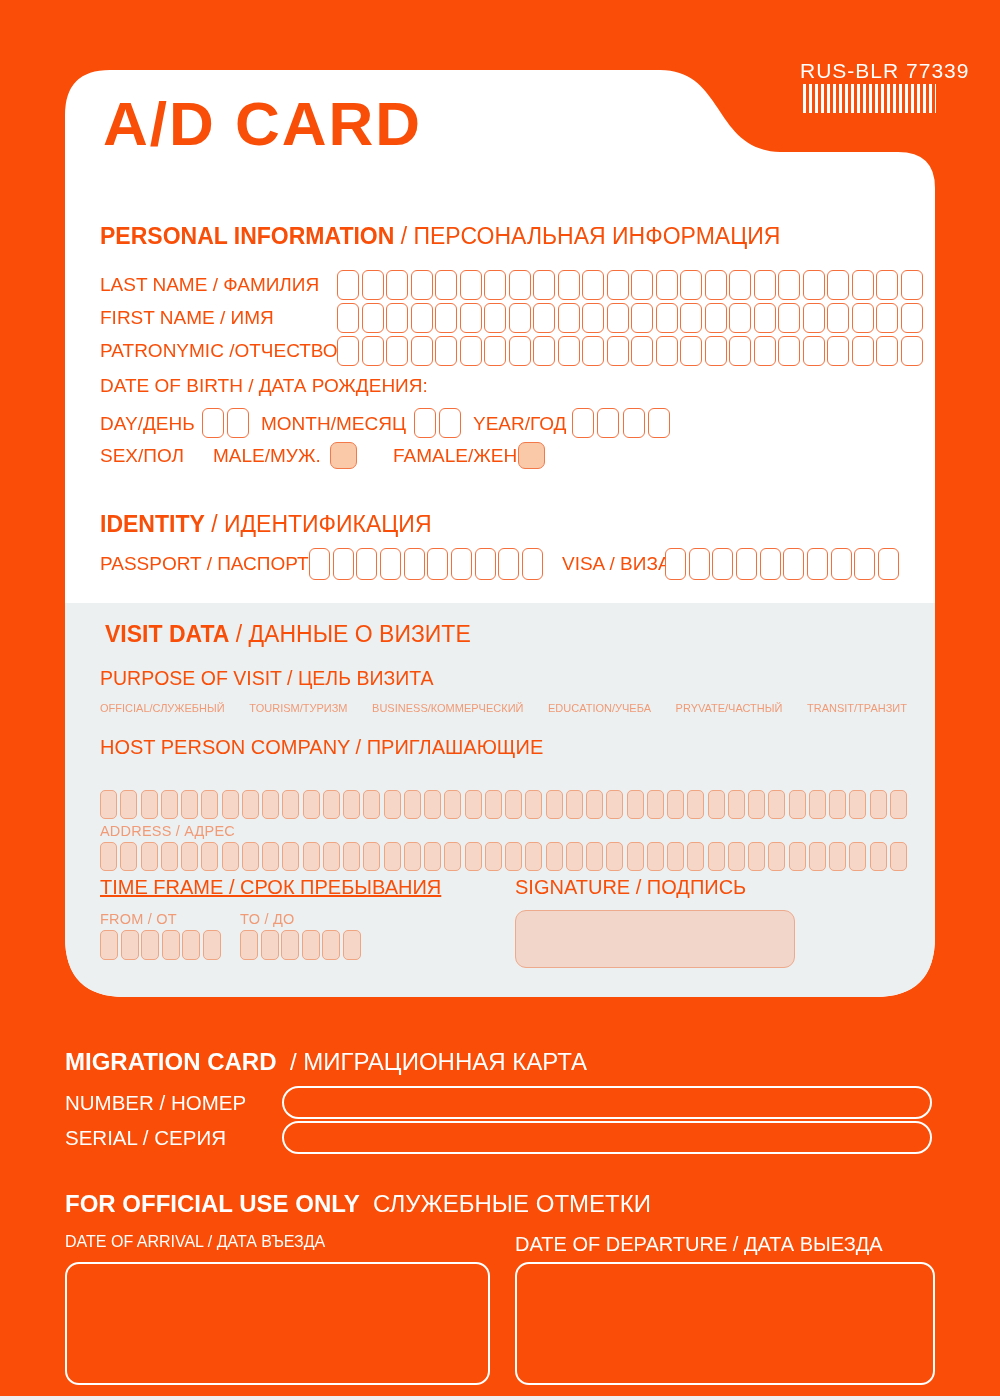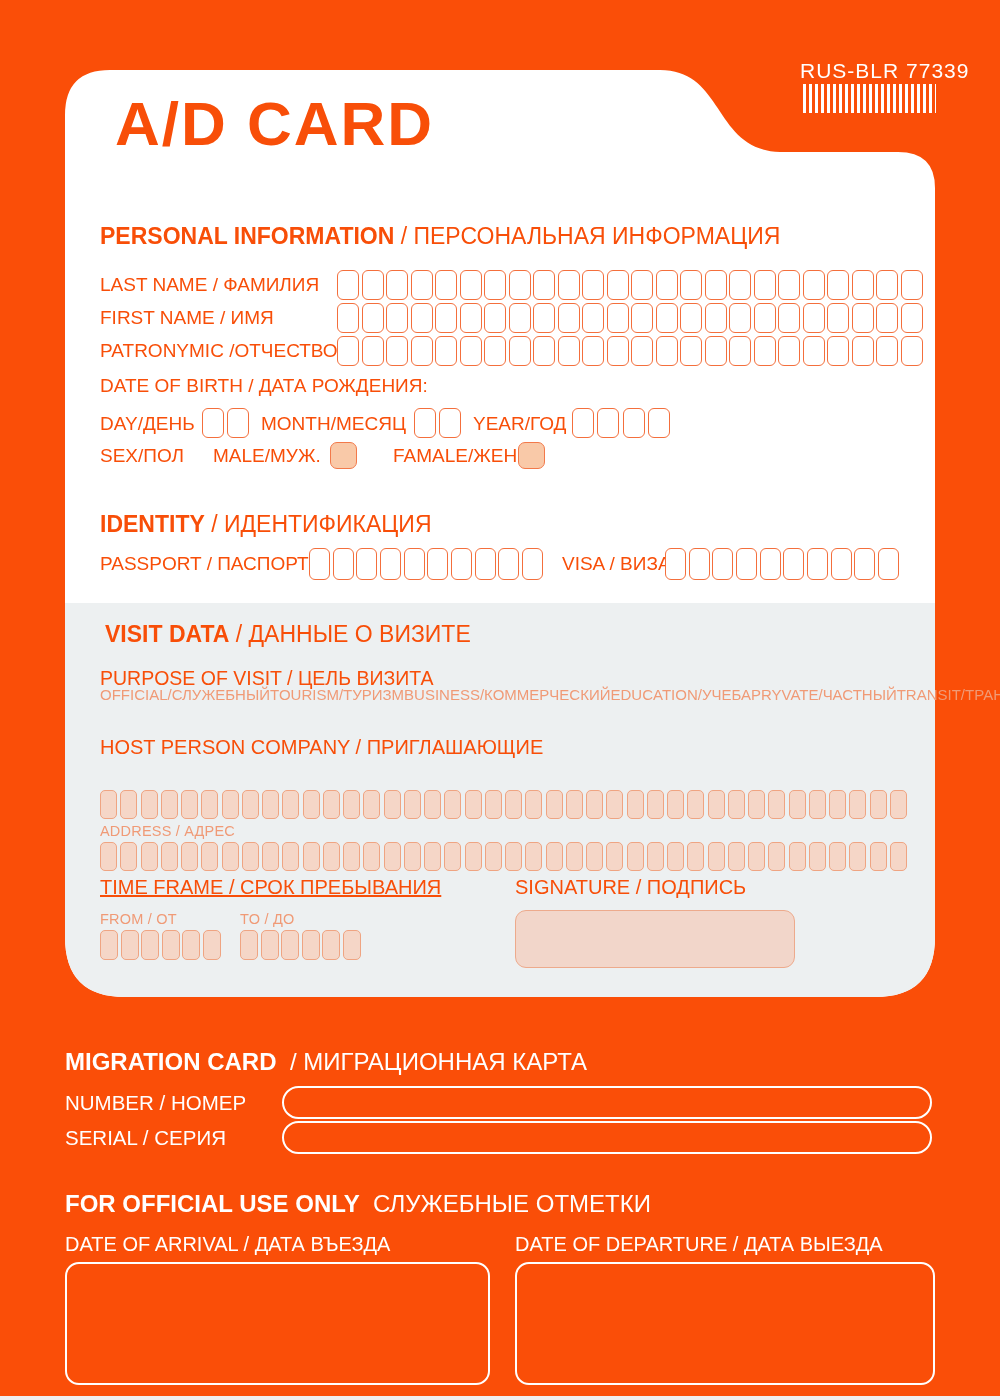--- a/index.html
+++ b/index.html
@@ -23,21 +23,20 @@
 
   
   .card { position:absolute; left:65px; top:70px; width:870px; height:927px; }
   .card svg.bg { position:absolute; left:0; top:0; }
   .card-content { position:absolute; left:0; top:0; width:870px; height:927px; }
 
   .ad-title {
     position:absolute; left:38px; top:18px;
     font-size:62px; font-weight:bold; letter-spacing:2px; color:#F84E08;
     white-space:nowrap;
-    margin-left:12px;
   }
 
   .h1 { position:absolute; font-size:23px; color:#F84E08; white-space:nowrap; }
   .h1 b { font-weight:bold; }
   .h2 { position:absolute; font-size:20px; color:#F84E08; white-space:nowrap; }
   .lbl { position:absolute; font-size:19px; color:#F84E08; white-space:nowrap; }
   .sml { position:absolute; font-size:14.5px; color:#F09A76; white-space:nowrap; letter-spacing:0.2px; }
 
   .cells { position:absolute; display:flex; justify-content:space-between; }
   .cell {
@@ -53,23 +52,23 @@
     border:1px solid #EFA482; border-radius:5px; }
   .checkbox {
     position:absolute; width:27px; height:27px;
     background:#F9C9A8; border:1.5px solid #F3794A; border-radius:7px;
   }
   .sigbox {
     position:absolute; left:450px; top:840px; width:280px; height:58px;
     background:#F2D6CA; border:1.5px solid #EDAA8C; border-radius:11px;
   }
   .options {
-    position:absolute; left:35px; top:616px; width:807px;
+    position:absolute; left:35px; top:632px; width:807px;
     display:flex; justify-content:space-between;
-    font-size:15px; color:#F09A76; white-space:nowrap;text-align:right;
+    font-size:11px; color:#F09A76; white-space:nowrap;text-align:right;
   }
 
   
   .wh1 { position:absolute; font-size:24px; color:#fff; white-space:nowrap; }
   .wh1 b { font-weight:bold; }
   .wlbl { position:absolute; font-size:20.5px; color:#fff; white-space:nowrap; }
   .pill {
     position:absolute; height:33px; width:650px; left:282px;
     border:2.5px solid #fff; border-radius:17px; background:transparent;
   }
@@ -377,18 +376,18 @@
   <b>MIGRATION CARD</b>&nbsp;<span> / МИГРАЦИОННАЯ КАРТА</span>
 </div>
 <div class="wlbl" style="left:65px; top:1086px; line-height:33px;">NUMBER / НОМЕР</div>
 <div class="pill" style="top:1086px;"></div>
 <div class="wlbl" style="left:65px; top:1121px; line-height:33px;">SERIAL / СЕРИЯ</div>
 <div class="pill" style="top:1121px;"></div>
 
 <div class="wh1" style="left:65px; top:1190px;">
   <b>FOR OFFICIAL USE ONLY</b>&nbsp;&nbsp;<span>СЛУЖЕБНЫЕ ОТМЕТКИ</span>
 </div>
-<div class="wlbl" style="left:65px; top:1233px; font-size:20px;">DATE OF ARRIVAL / ДАТА ВЪЕЗДА</div>
+<div class="wlbl" style="left:65px; top:1233px; font-size:16px;">DATE OF ARRIVAL / ДАТА ВЪЕЗДА</div>
 <div class="wlbl" style="left:515px; top:1233px; font-size:20px;">DATE OF DEPARTURE / ДАТА ВЫЕЗДА</div>
 <div class="bigbox" style="left:65px; width:425px;"></div>
 <div class="bigbox" style="left:515px; width:420px;"></div>
 
 <div class="bottom-strip"></div>
 
 </body></html>

